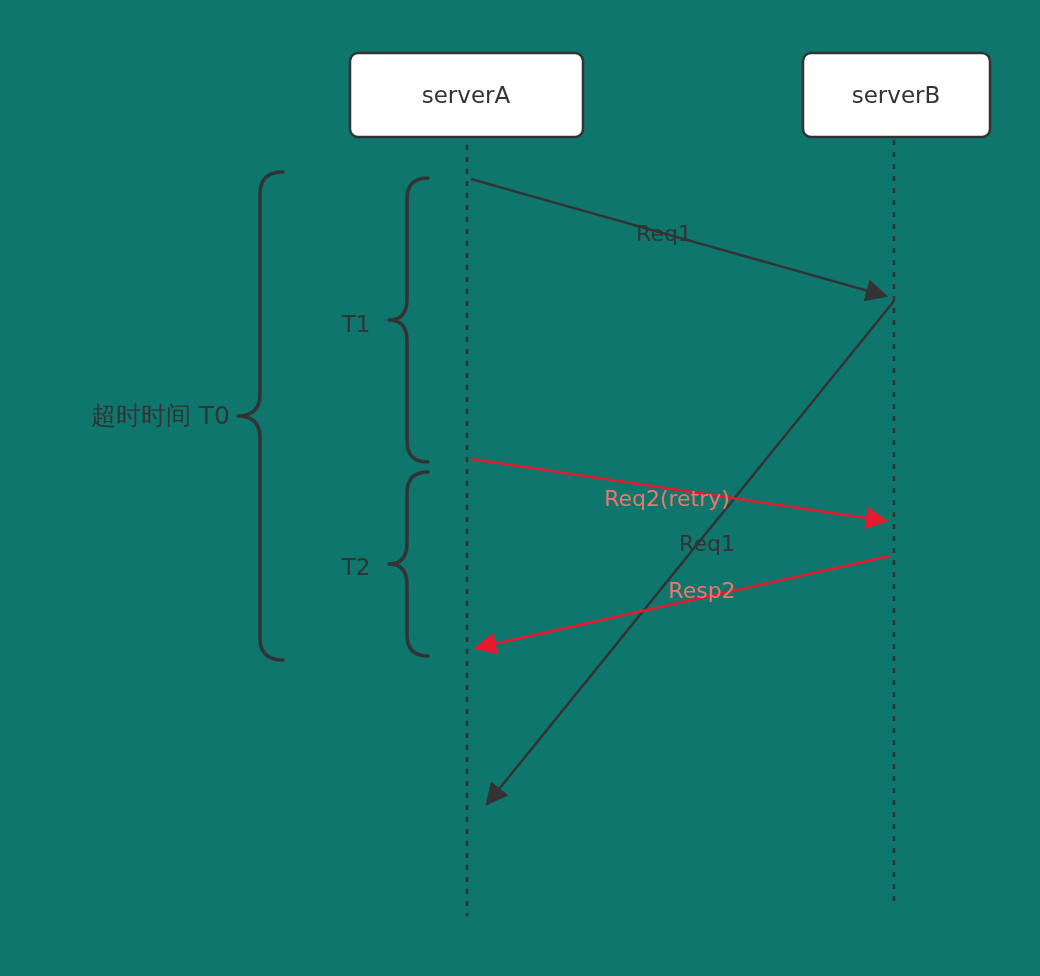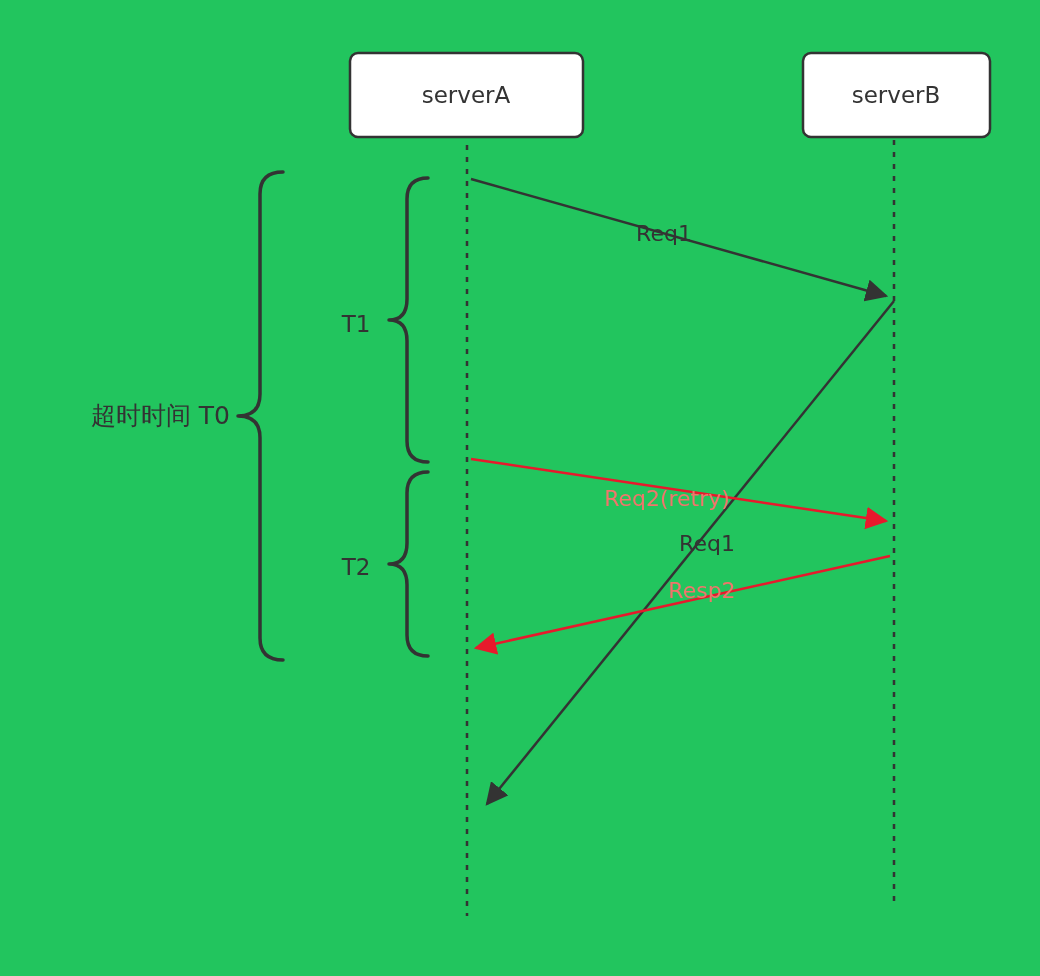--- a/index.html
+++ b/index.html
@@ -7,21 +7,21 @@
     padding: 0;
     background: #ffffff;
     width: 1040px;
     height: 976px;
     font-family: "DejaVu Sans", "Liberation Sans", sans-serif;
   }
   .stage {
     position: relative;
     width: 1040px;
     height: 976px;
-    background: #22c55e;
+    background: #0f766e;
     overflow: hidden;
   }
   svg { display: block; }
   .node-box {
     fill: #ffffff;
     stroke-width: 2.5px;
   }
   .node-label {
     font-size: 23px;
     text-anchor: middle;

